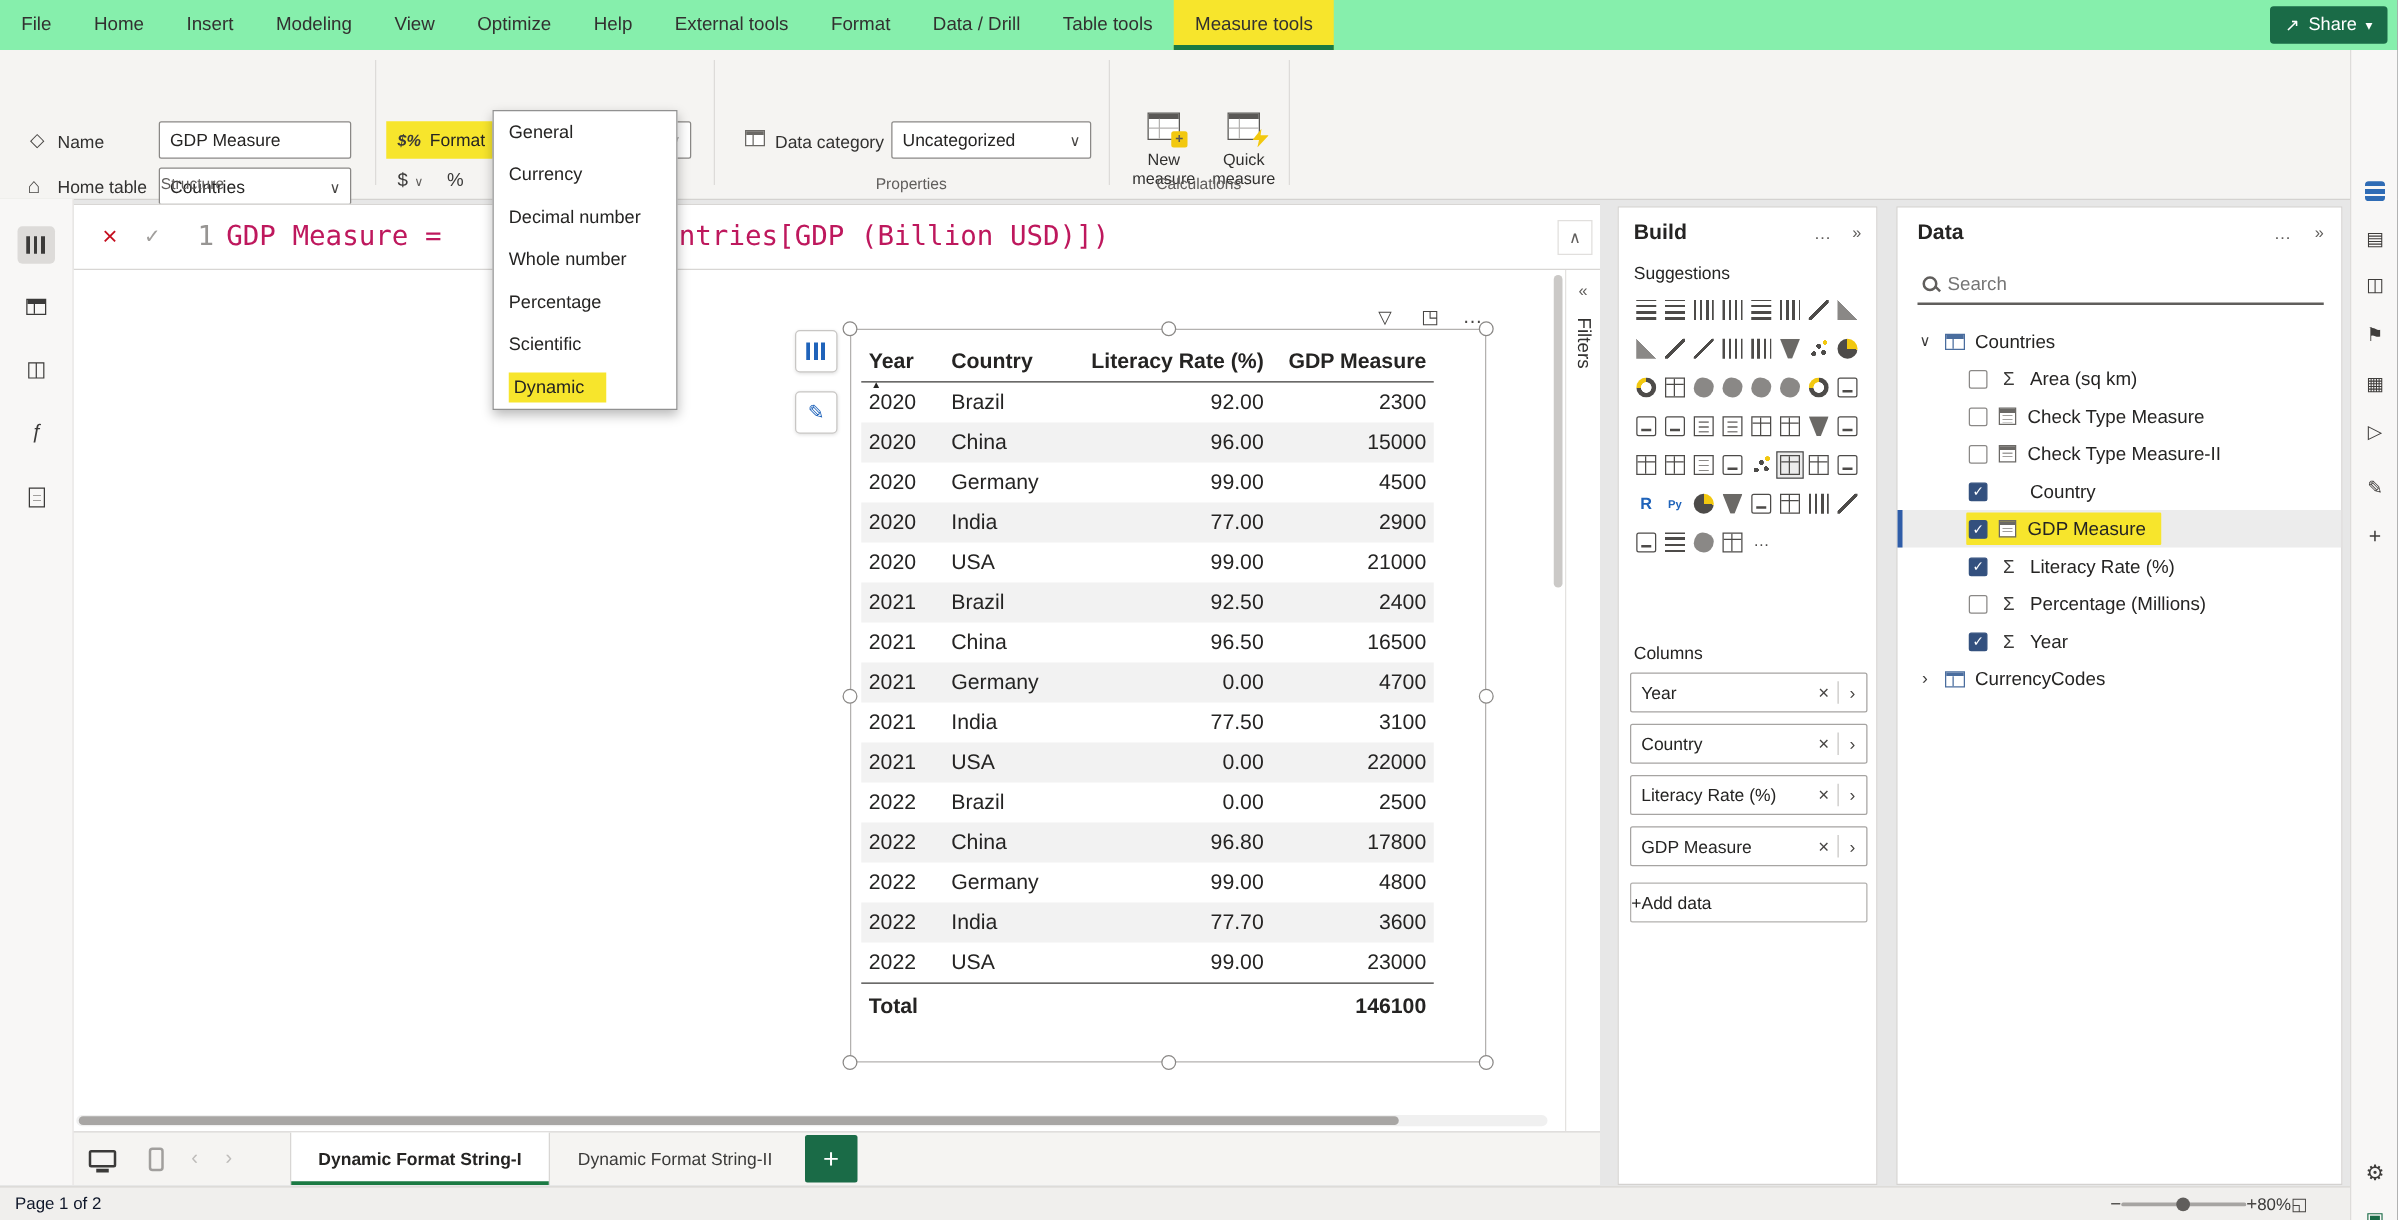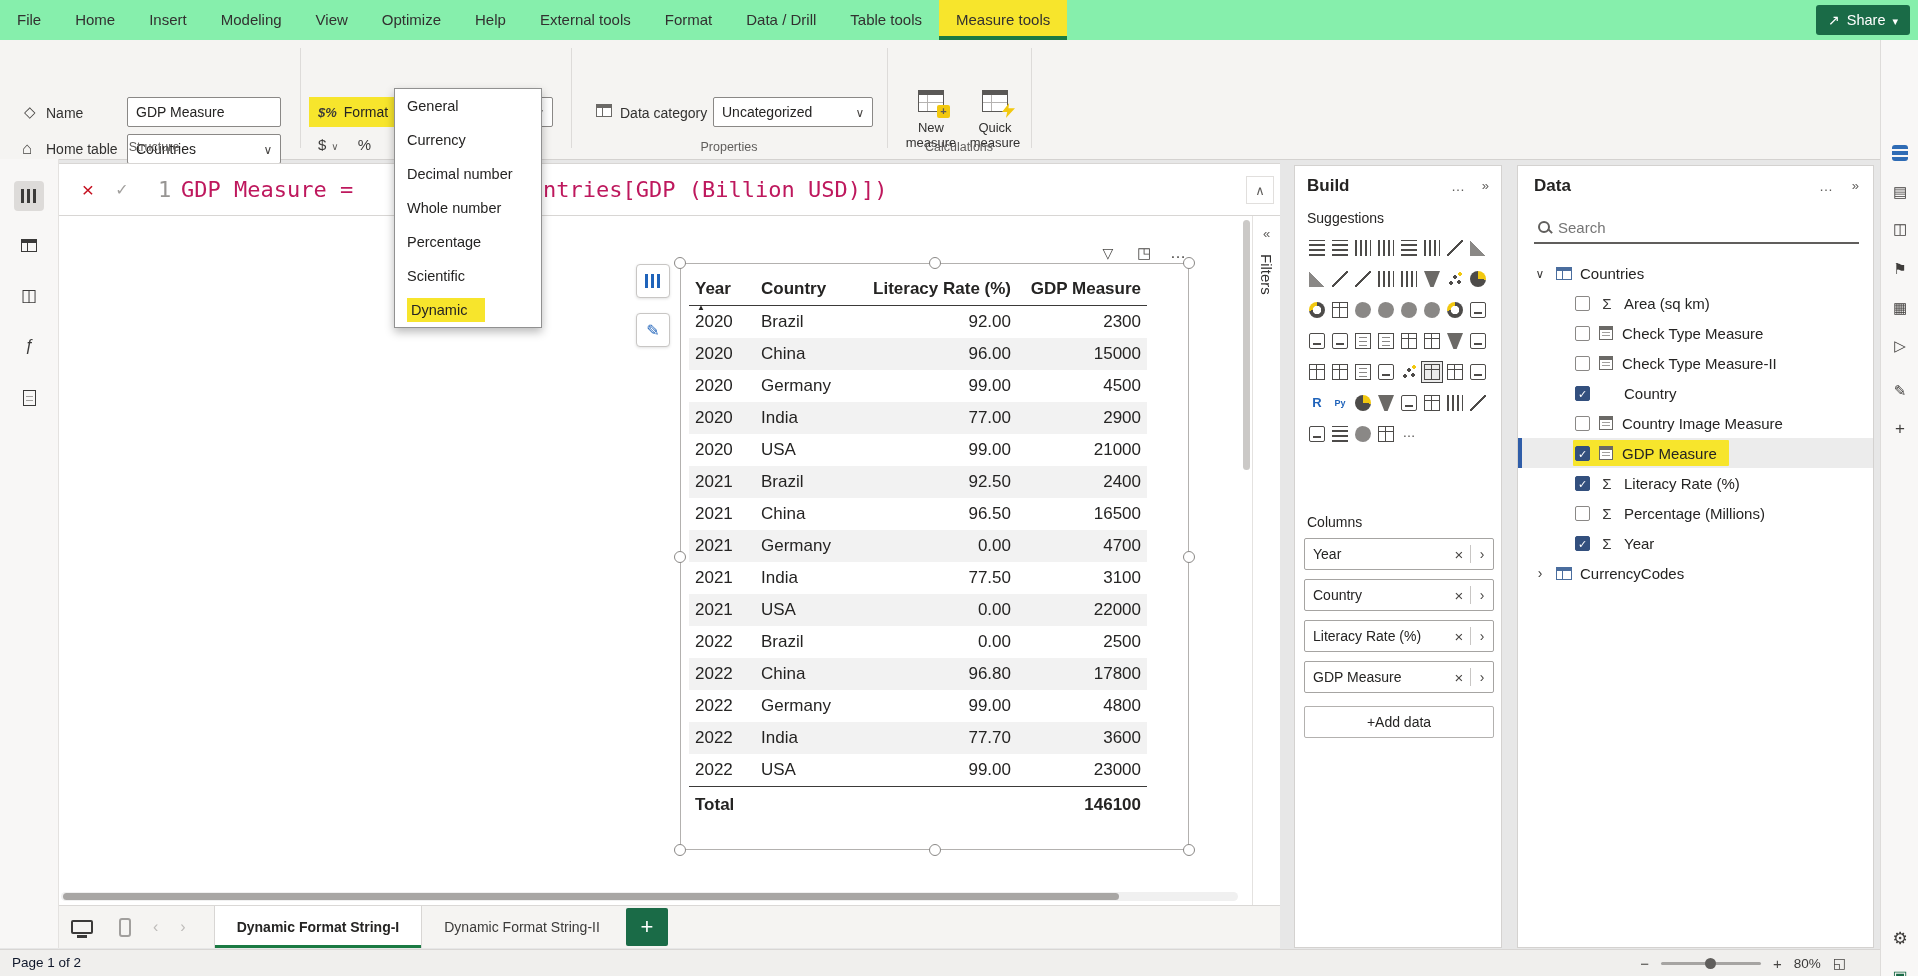--- a/index.html
+++ b/index.html
@@ -147,21 +147,21 @@
 .g-dots::before{content:"…"}
 #cols-label{position:absolute;left:12px;top:348px;font-size:14px}
 #wells{position:absolute;left:9px;top:372px;width:190px;display:flex;flex-direction:column;gap:9px}
 .well{height:32px;border:1px solid #a6a4a2;border-radius:2px;background:#fff;display:flex;align-items:center;font-size:14px;cursor:pointer}
 .wlabel{flex:1;padding-left:8px;white-space:nowrap;overflow:hidden}
 .wx{width:22px;text-align:center;color:#484644;flex:none}
 .wx::before{content:"×";font-size:15px}
 .wdiv{width:1px;height:18px;background:#c8c6c4;flex:none}
 .wchev{width:22px;text-align:center;color:#484644;flex:none}
 .wchev::before{content:"›";font-size:14px}
-#add-data{position:absolute;left:9px;top:540px;width:190px;height:32px;border:1px solid #b3b1af;border-radius:2px;background:#fff;text-align:center;line-height:30px;font-size:14px;cursor:pointer}
+#add-data{position:absolute;left:9px;top:540px;width:190px;height:32px;border:1px solid #b3b1af;border-radius:2px;background:#fff;line-height:30px;font-size:14px;cursor:pointer}
 
 
 #searchbox{position:absolute;left:16px;top:46px;width:325px;height:32px;border-bottom:2px solid #605e5c;display:flex;align-items:center;gap:8px}
 .mag{width:12px;height:12px;border:2px solid #605e5c;border-radius:50%;position:relative;margin-left:4px;flex:none}
 .mag::after{content:"";position:absolute;width:6px;height:2px;background:#605e5c;transform:rotate(45deg);right:-5px;bottom:-1px}
 #search-input{border:none;outline:none;flex:1;font:15px "Liberation Sans",sans-serif;color:#252423;background:transparent}
 #tree{position:absolute;left:0;top:92px;right:0}
 .trow{height:30px;display:flex;align-items:center;cursor:pointer;position:relative}
 .troot{padding-left:14px;gap:8px}
 .tfield{padding-left:55px}
@@ -201,31 +201,31 @@
 .rs-corner::before{content:"▣";font-size:16px}
 
 
 #tabsbar{position:absolute;left:59px;top:905px;width:1221px;height:43px;background:#f5f4f2;border-top:1px solid #dad8d6;display:flex;align-items:center}
 .dev-monitor{width:22px;height:14px;border:2px solid #3b3a39;border-radius:2px;margin-left:12px;position:relative;flex:none;cursor:pointer}
 .dev-monitor::after{content:"";position:absolute;left:4px;bottom:-6px;width:10px;height:3px;background:#3b3a39}
 .dev-phone{width:12px;height:19px;border:2px solid #a19f9d;border-radius:3px;margin-left:26px;flex:none;cursor:pointer}
 .nav-arrow{font-size:16px;color:#bebcba;margin-left:22px;flex:none}
 .nav-prev::before{content:"‹"}
 .nav-next::before{content:"›"}
-#page-tabs{display:flex;height:100%;margin-left:28px}
+#page-tabs{display:flex;height:100%;margin-left:46px}
 .ptab{padding:0 22px;line-height:42px;font-size:14px;color:#3b3a39;cursor:pointer;position:relative;white-space:nowrap}
 .ptab-active{background:#fff;font-weight:700;color:#252423;border-left:1px solid #d8d6d4;border-right:1px solid #d8d6d4}
 .ptab-active::after{content:"";position:absolute;left:0;right:0;bottom:0;height:3px;background:#1b7a43}
 #new-page{width:42px;height:38px;background:#1a6b47;border-radius:2px;margin-left:4px;color:#fff;text-align:center;line-height:38px;font-size:22px;cursor:pointer;flex:none}
 #new-page::before{content:"+"}
 
 
 #statusbar{position:absolute;left:0;top:949px;width:1880px;height:27px;background:#f0efed;border-top:1px solid #d8d6d4}
 #page-ind{position:absolute;left:12px;line-height:26px;font-size:13.5px;color:#0f172a}
-#zoomctrl{position:absolute;right:34px;top:0;height:26px;display:flex;align-items:center;gap:12px}
+#zoomctrl{position:absolute;right:34px;top:0;height:26px;display:flex;align-items:center;gap:0}
 .zbtn{color:#484644;font-size:15px;cursor:pointer}
 .zminus::before{content:"−"}
 .zplus::before{content:"+"}
 .ztrack{width:100px;height:3px;background:#a6a4a2;position:relative;border-radius:2px;cursor:pointer}
 .zthumb{position:absolute;left:44px;top:-4px;width:11px;height:11px;border-radius:50%;background:#605e5c;cursor:pointer}
 #zoom-val{font-size:13.5px;color:#3b3a39}
 .zfit{color:#484644;font-size:14px;cursor:pointer}
 .zfit::before{content:"◱"}
 
 
@@ -710,27 +710,20 @@
             <span class="flabel">Check Type Measure-II</span>
           </span>
         </div>
         <div class="trow tfield">
           <span class="fwrap">
             <span class="cb cb-on"></span>
             <span class="noicon"></span>
             <span class="flabel">Country</span>
           </span>
         </div>
-        <div class="trow tfield">
-          <span class="fwrap">
-            <span class="cb"></span>
-            <span class="msr-ico"></span>
-            <span class="flabel">Country Image Measure</span>
-          </span>
-        </div>
         <div class="trow tfield trow-hl">
           <span class="fwrap mark">
             <span class="cb cb-on"></span>
             <span class="msr-ico"></span>
             <span class="flabel">GDP Measure</span>
           </span>
         </div>
         <div class="trow tfield">
           <span class="fwrap">
             <span class="cb cb-on"></span>

